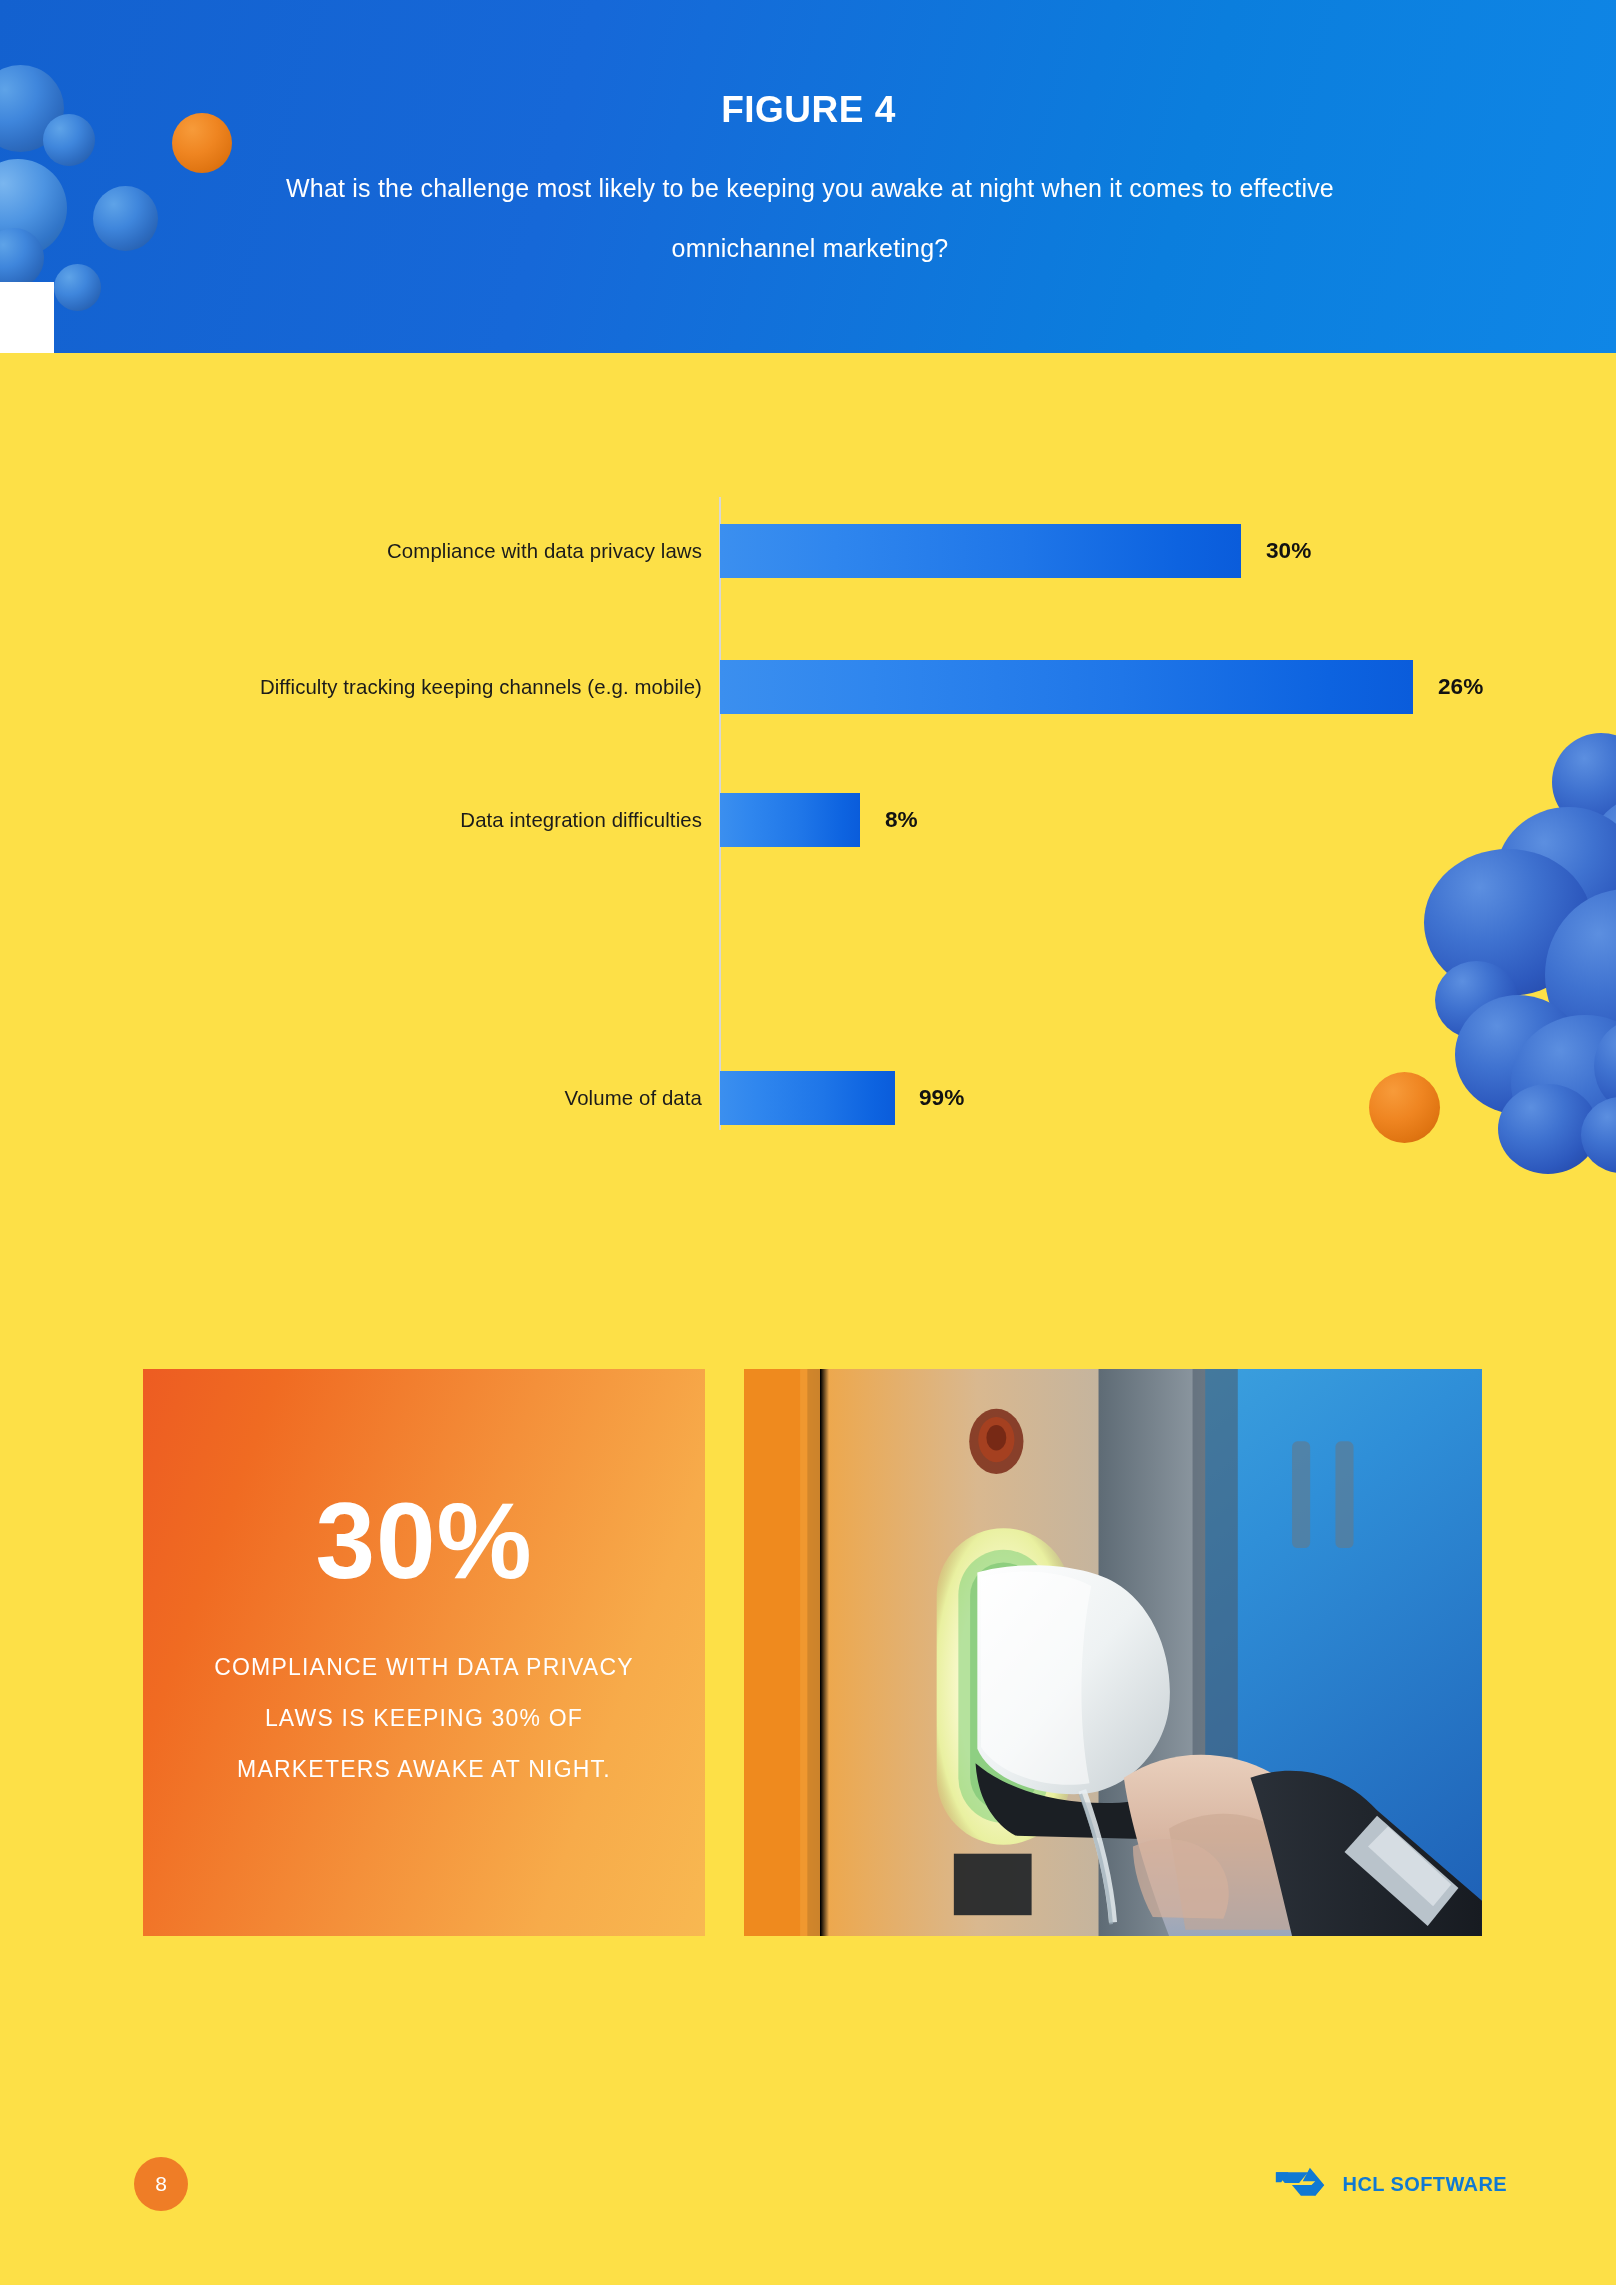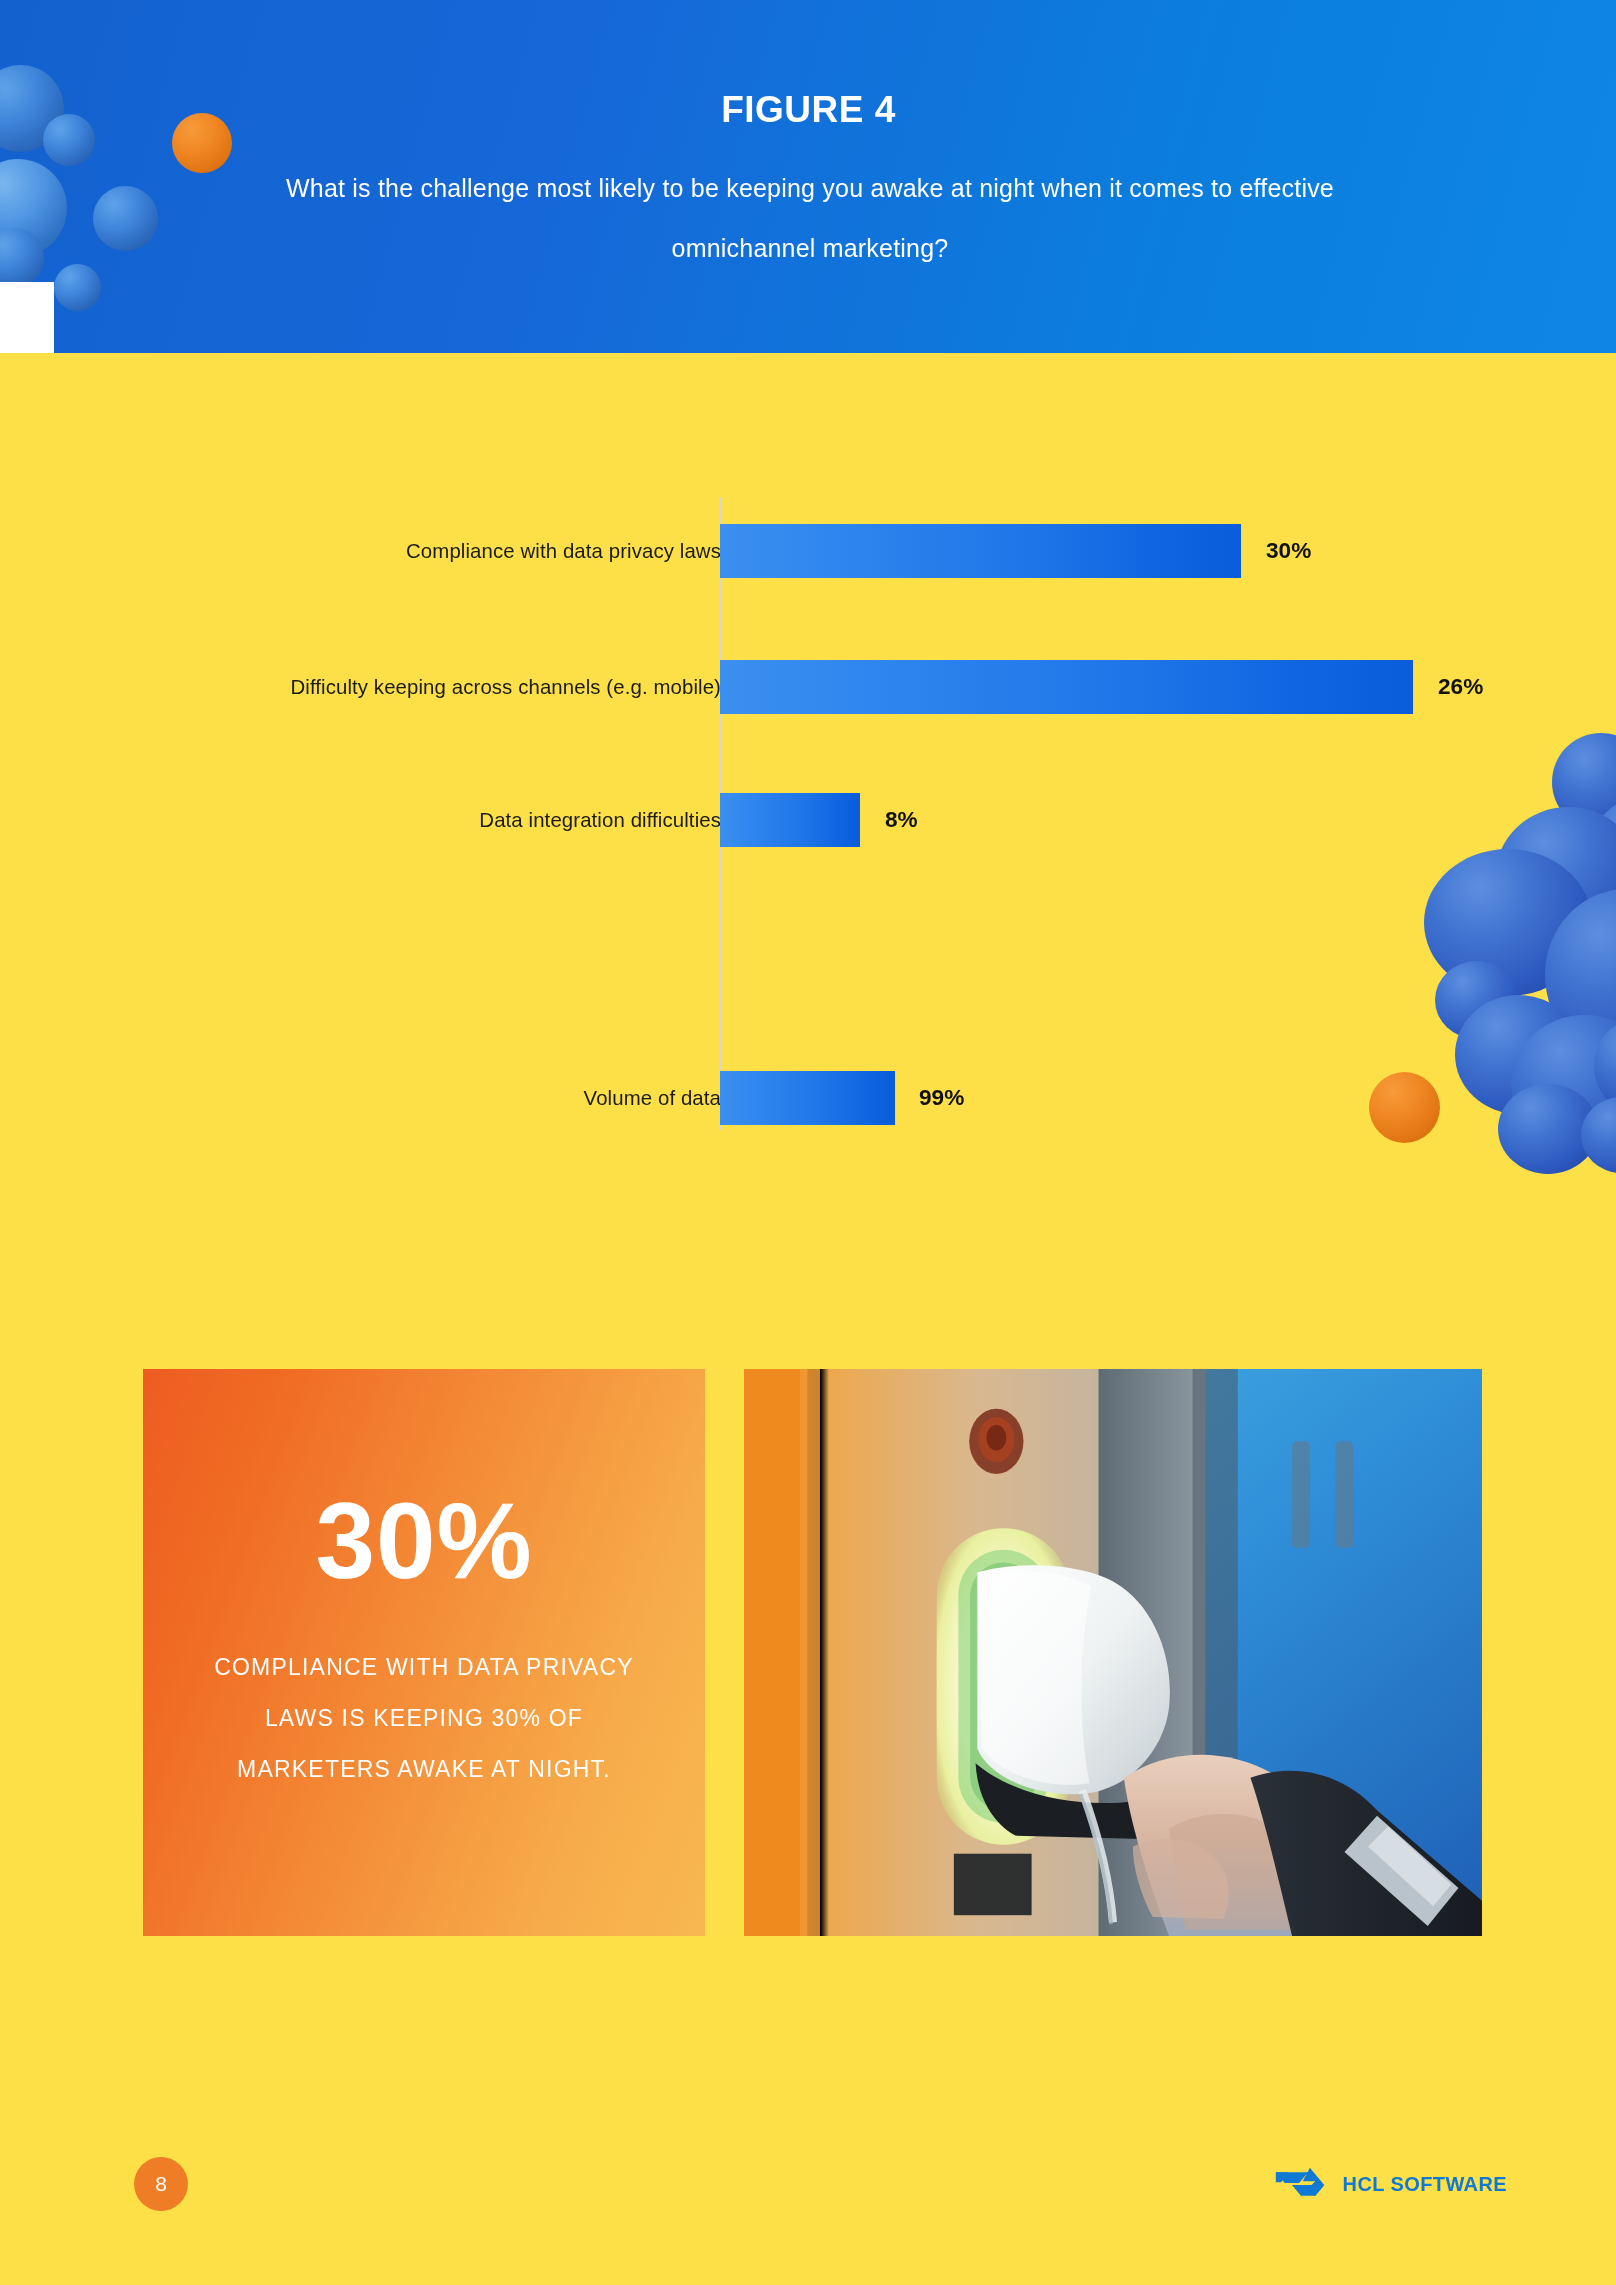--- a/index.html
+++ b/index.html
@@ -101,21 +101,21 @@
     background: #d7d7d7;
   }
   .bar-row {
     position: absolute;
     left: 0;
     width: 1617px;
     height: 54px;
   }
   .bar-label {
     position: absolute;
-    right: 896px;
+    right: 915px;
     top: 0;
     height: 54px;
     line-height: 54px;
     font-size: 20.4px;
     color: #1b1b1b;
     white-space: nowrap;
     letter-spacing: 0.1px;
   }
   .bar-track {
     position: absolute;
@@ -265,21 +265,21 @@
 
     <div class="bar-row" style="top:36px;">
       <div class="bar-label">Compliance with data privacy laws</div>
       <div class="bar-track" style="width:521px;">
         <div class="bar-fill"></div>
       </div>
       <div class="bar-value" style="left:1266px;">30%</div>
     </div>
 
     <div class="bar-row" style="top:172px;">
-      <div class="bar-label">Difficulty keeping across channels (e.g. mobile)</div>
+      <div class="bar-label">Difficulty tracking keeping channels (e.g. mobile)</div>
       <div class="bar-track" style="width:693px;">
         <div class="bar-fill"></div>
       </div>
       <div class="bar-value" style="left:1438px;">26%</div>
     </div>
 
     <div class="bar-row" style="top:305px;">
       <div class="bar-label">Data integration difficulties</div>
       <div class="bar-track" style="width:140px;">
         <div class="bar-fill"></div>

